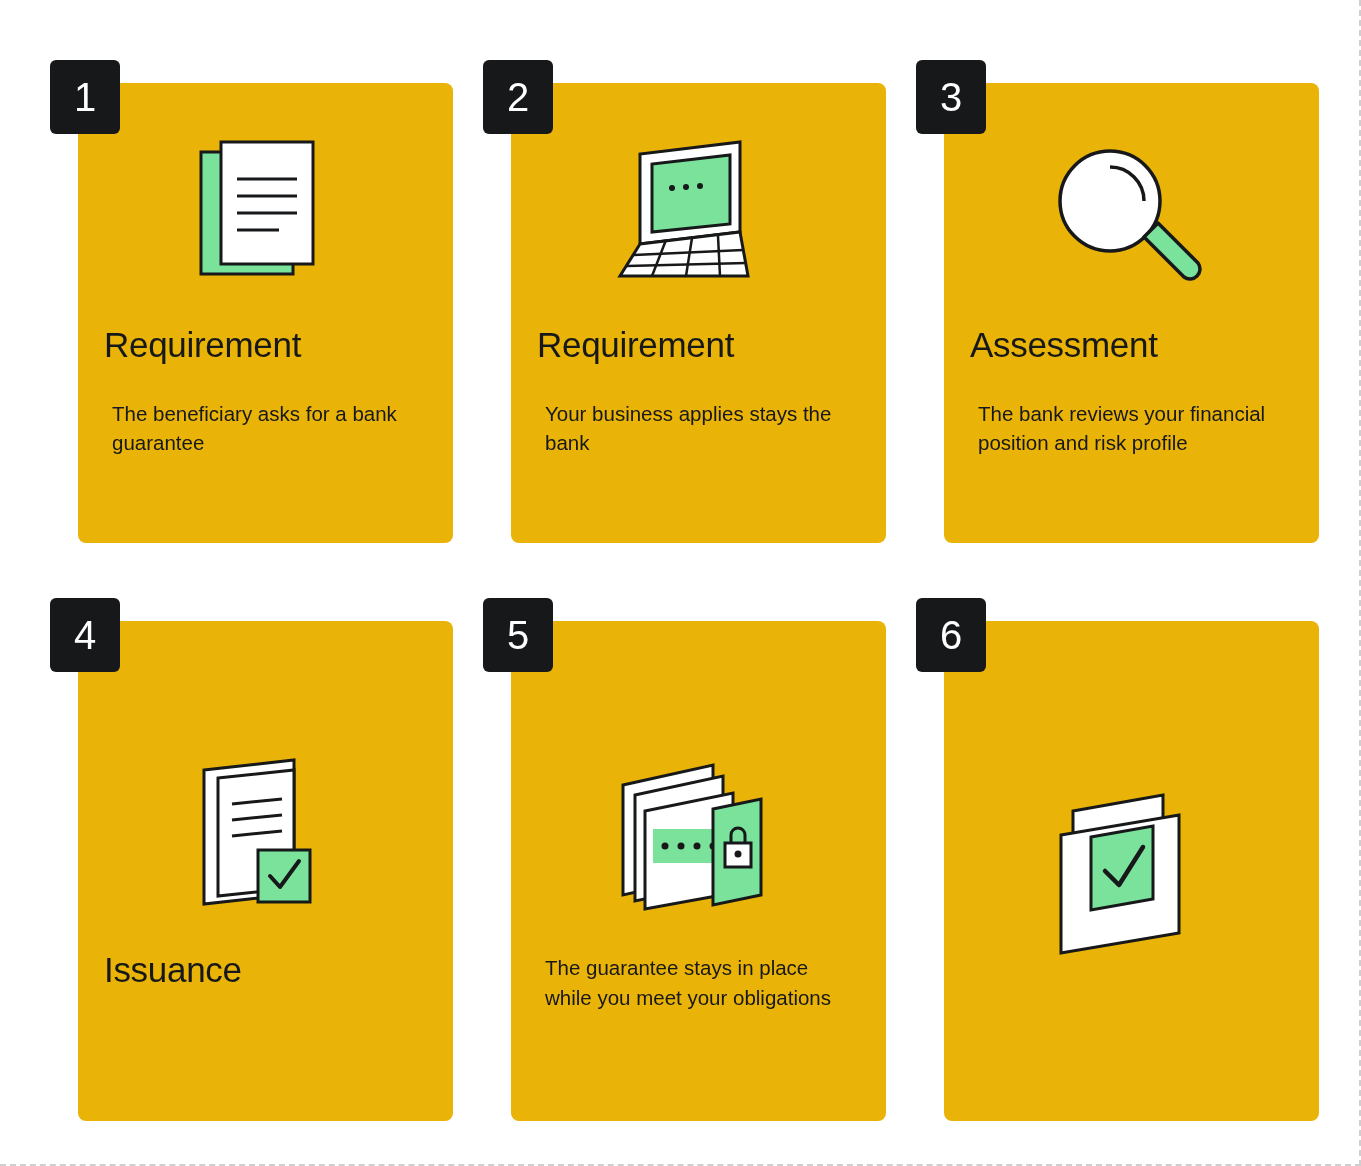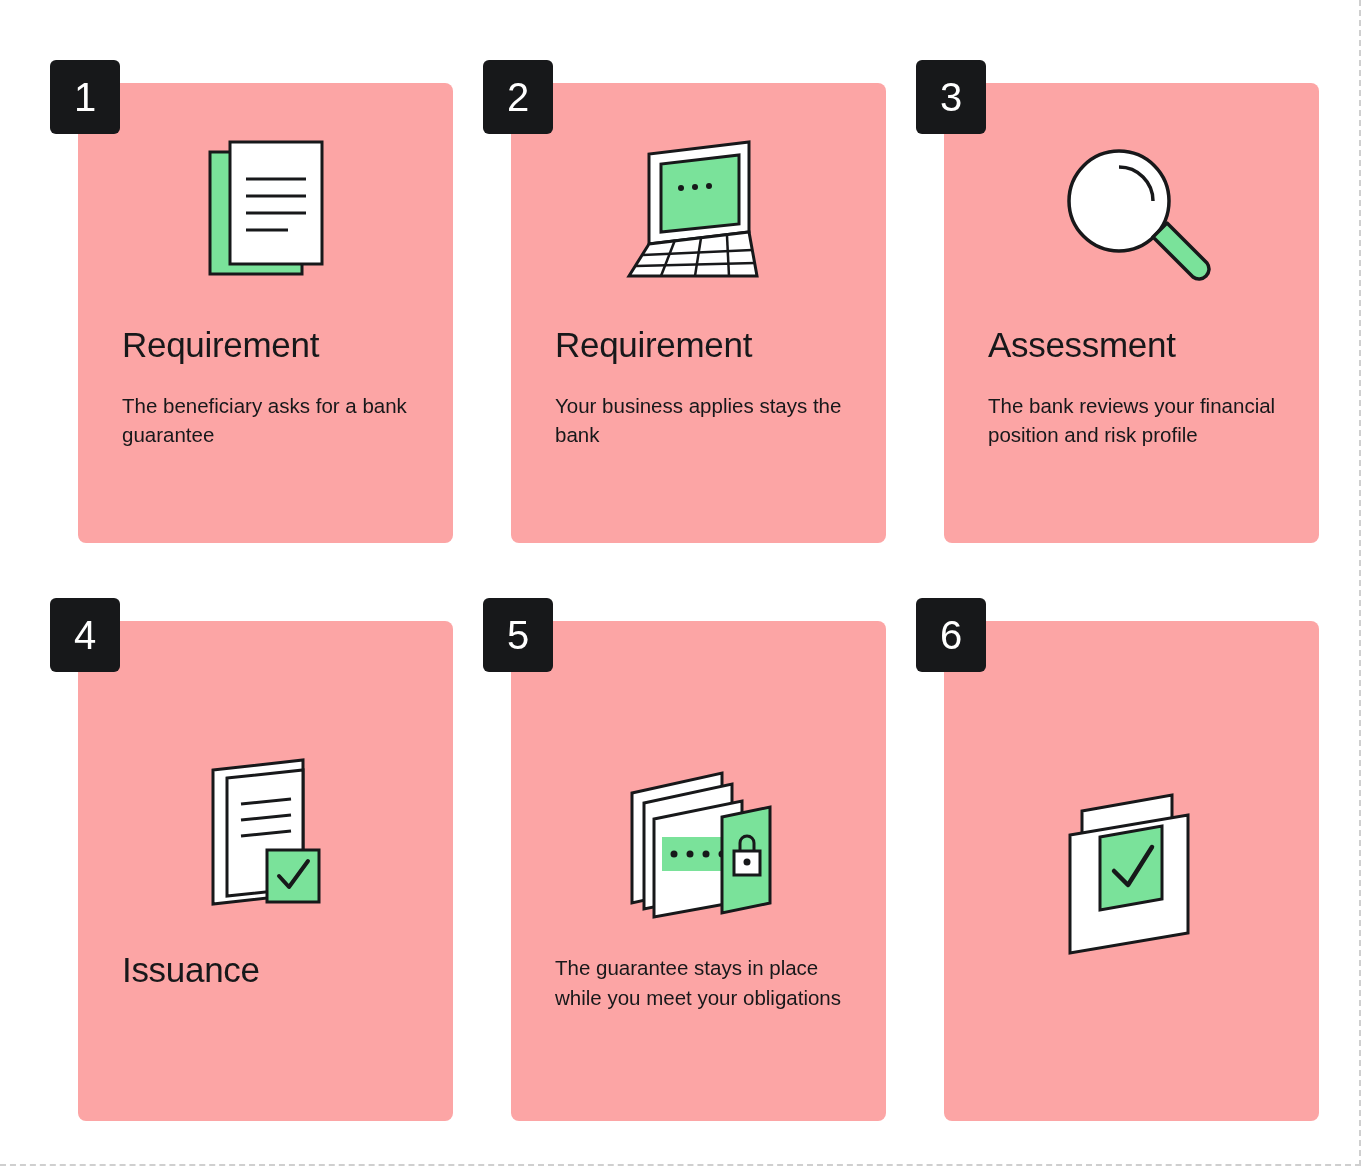--- a/index.html
+++ b/index.html
@@ -53,24 +53,24 @@
     text-align: center;
     z-index: 3;
     font-family: "Liberation Sans", sans-serif;
   }
   .card {
     position: relative;
     margin-left: 28px;
     margin-top: 23px;
     width: 375px;
     min-height: 460px;
-    background: #fca5a5;
+    background: #eab308;
     border-radius: 8px;
     box-sizing: border-box;
-    padding: 28px 34px 34px 44px;
+    padding: 28px 34px 34px 26px;
     display: flex;
     flex-direction: column;
   }
   .icon-wrap {
     height: 215px;
     display: flex;
     align-items: center;
     justify-content: center;
   }
   .card-title {
@@ -78,21 +78,21 @@
     color: #17181a;
     margin: 0 0 26px 0;
     font-weight: normal;
     letter-spacing: -0.3px;
     line-height: 1.1;
   }
   .card-desc {
     font-size: 20.5px;
     color: #17181a;
     line-height: 1.45;
-    margin: 0;
+    margin: 8px;
     max-width: 300px;
   }
   .row2 .card {
     min-height: 500px;
     justify-content: center;
   }
   .row2 .icon-wrap {
     height: 230px;
   }
 </style>

